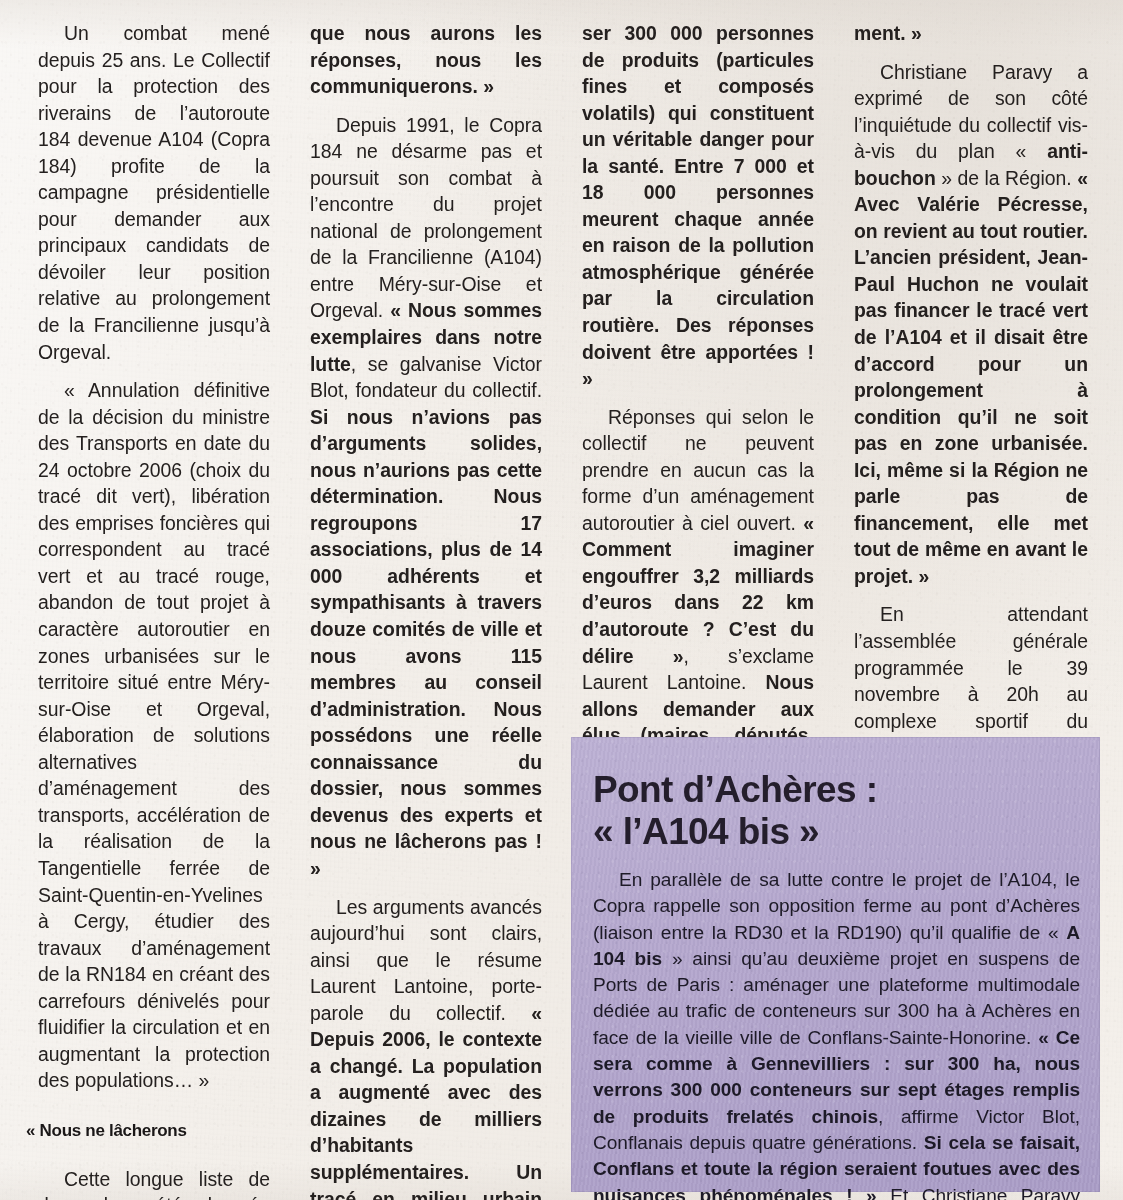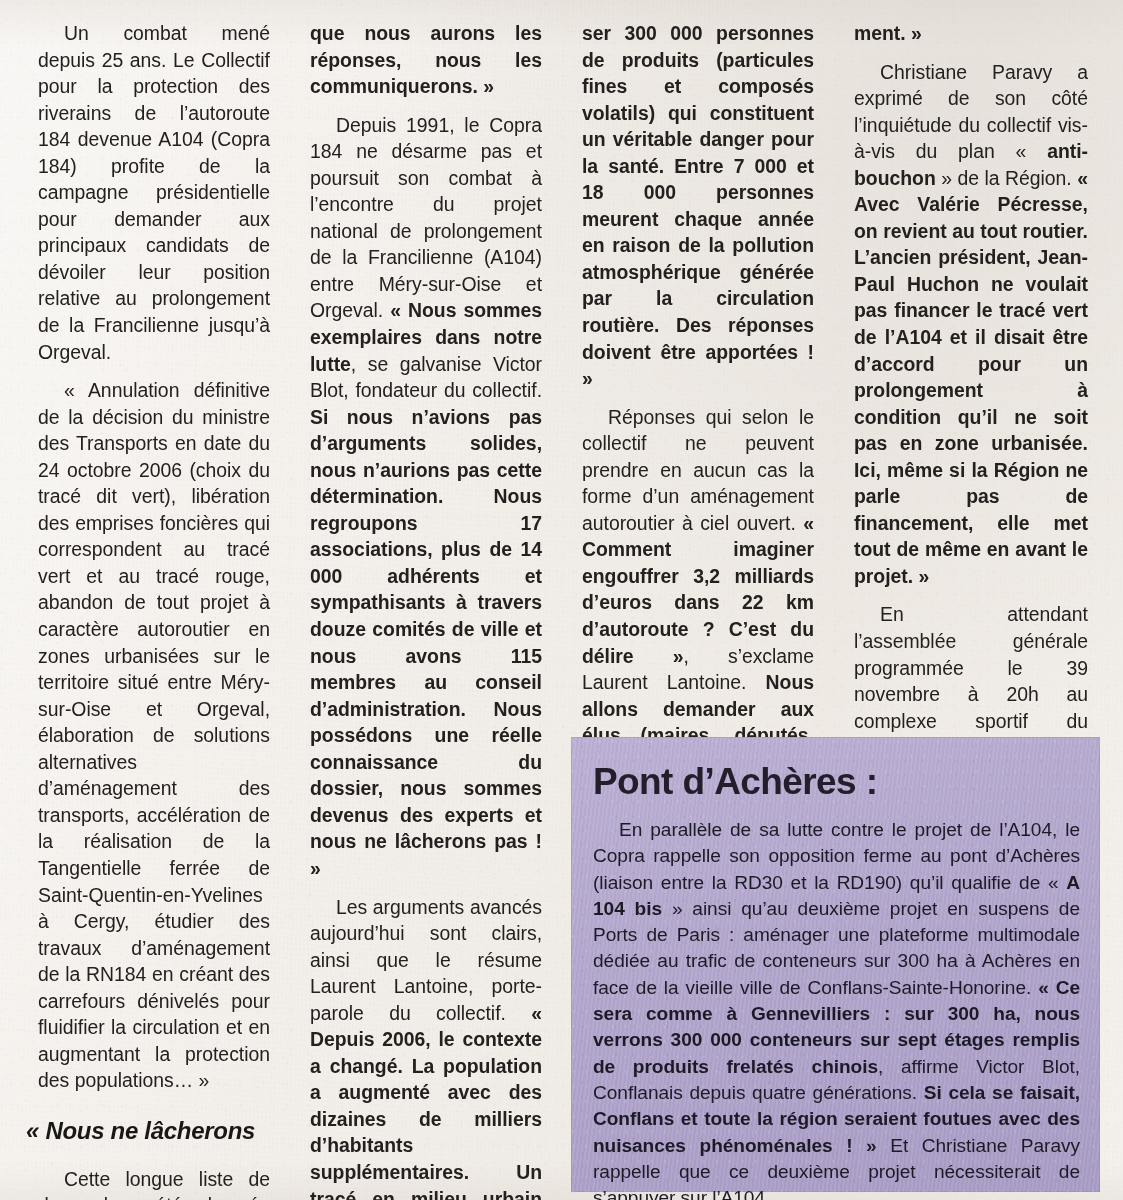--- a/index.html
+++ b/index.html
@@ -71,27 +71,26 @@
     text-indent: 26px;
     hyphens: manual;
     letter-spacing: -0.02px;
     word-spacing: 0.1px;
   }
   p.body.noind { text-indent: 0; }
   p.body b, p.body strong { font-weight: 700; }
 
   h2.sub {
     margin: 22px 0 21px 0;
-    font-size: 24px;
+    font-size: 17px;
     line-height: 29px;
     font-weight: 700;
     color: #1a1717;
     text-indent: 0;
     letter-spacing: -0.3px;
-    font-style: italic;
   }
 
   p.byline {
     margin: 30px 0 0 0;
     font-size: 19.4px;
     line-height: 26px;
     color: #24201f;
     text-align: right;
     text-indent: 0;
     letter-spacing: 0.2px;
@@ -116,21 +115,21 @@
     position: absolute;
     inset: 0;
     pointer-events: none;
     opacity: 0.45;
     background-image:
       radial-gradient(circle at 20% 30%, rgba(255,255,255,0.22) 0 1px, transparent 1.7px),
       radial-gradient(circle at 65% 70%, rgba(90,80,120,0.18) 0 1px, transparent 1.7px);
     background-size: 13px 15px, 17px 14px;
   }
   h1.boxtitle {
-    margin: 4px 0 14px 0;
+    margin: 12px 0 14px 0;
     font-size: 37px;
     line-height: 42px;
     font-weight: 700;
     color: #241e2c;
     letter-spacing: -0.6px;
     position: relative;
     z-index: 2;
   }
   h1.boxtitle .l2 { display: block; }
   p.boxbody {
@@ -181,18 +180,19 @@
       <p class="body"><span>En attendant l’assemblée générale programmée le 39 novembre à 20h au complexe sportif du Plateau à Orgeval, le Copra 184 réfléchit à organiser des animations pour </span><b>« faire découvrir aux populations le cheminement du tracé vert et le patrimoine local à préserver d’Orgeval à Pierrelaye ».</b></p>
       <p class="byline">Thomas RICHARDSON</p>
     </div>
 
   </div>
 
   <div class="box">
     <div class="boxgrain"></div>
     <h1 class="boxtitle">
       <span>Pont d’Achères :</span>
+      <span class="l2">« l’A104 bis »</span>
     </h1>
     <p class="boxbody"><span>En parallèle de sa lutte contre le projet de l’A104, le Copra rappelle son opposition ferme au pont d’Achères (liaison entre la RD30 et la RD190) qu’il qualifie de « </span><b>A 104 bis</b><span> » ainsi qu’au deuxième projet en suspens de Ports de Paris : aménager une plateforme multimodale dédiée au trafic de conteneurs sur 300 ha à Achères en face de la vieille ville de Conflans-Sainte-Honorine. </span><b>« Ce sera comme à Gennevilliers : sur 300 ha, nous verrons 300 000 conteneurs sur sept étages remplis de produits frelatés chinois</b><span>, affirme Victor Blot, Conflanais depuis quatre générations. </span><b>Si cela se faisait, Conflans et toute la région seraient foutues avec des nuisances phénoménales ! »</b><span> Et Christiane Paravy rappelle que ce deuxième projet nécessiterait de s’appuyer sur l’A104. </span></p>
   </div>
 
   <div class="scanshade"></div>
 </div>
 
 </body></html>

